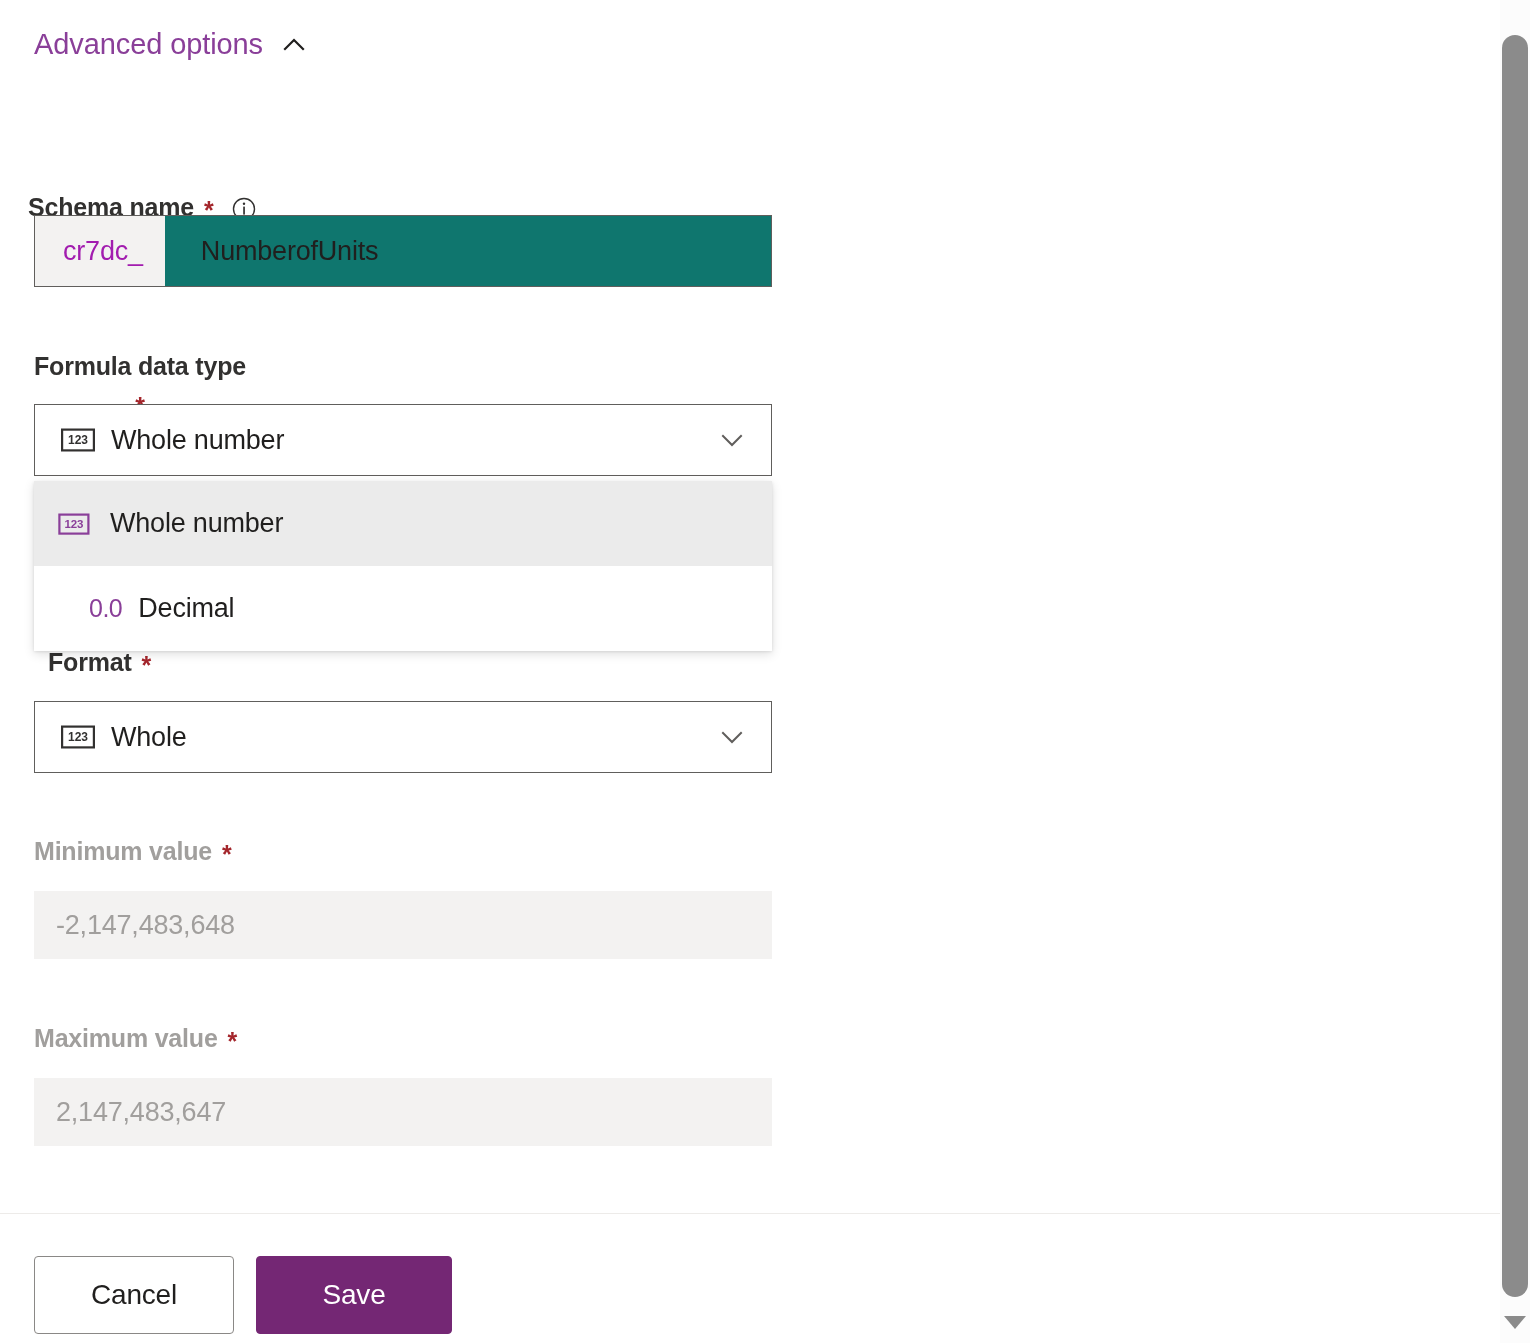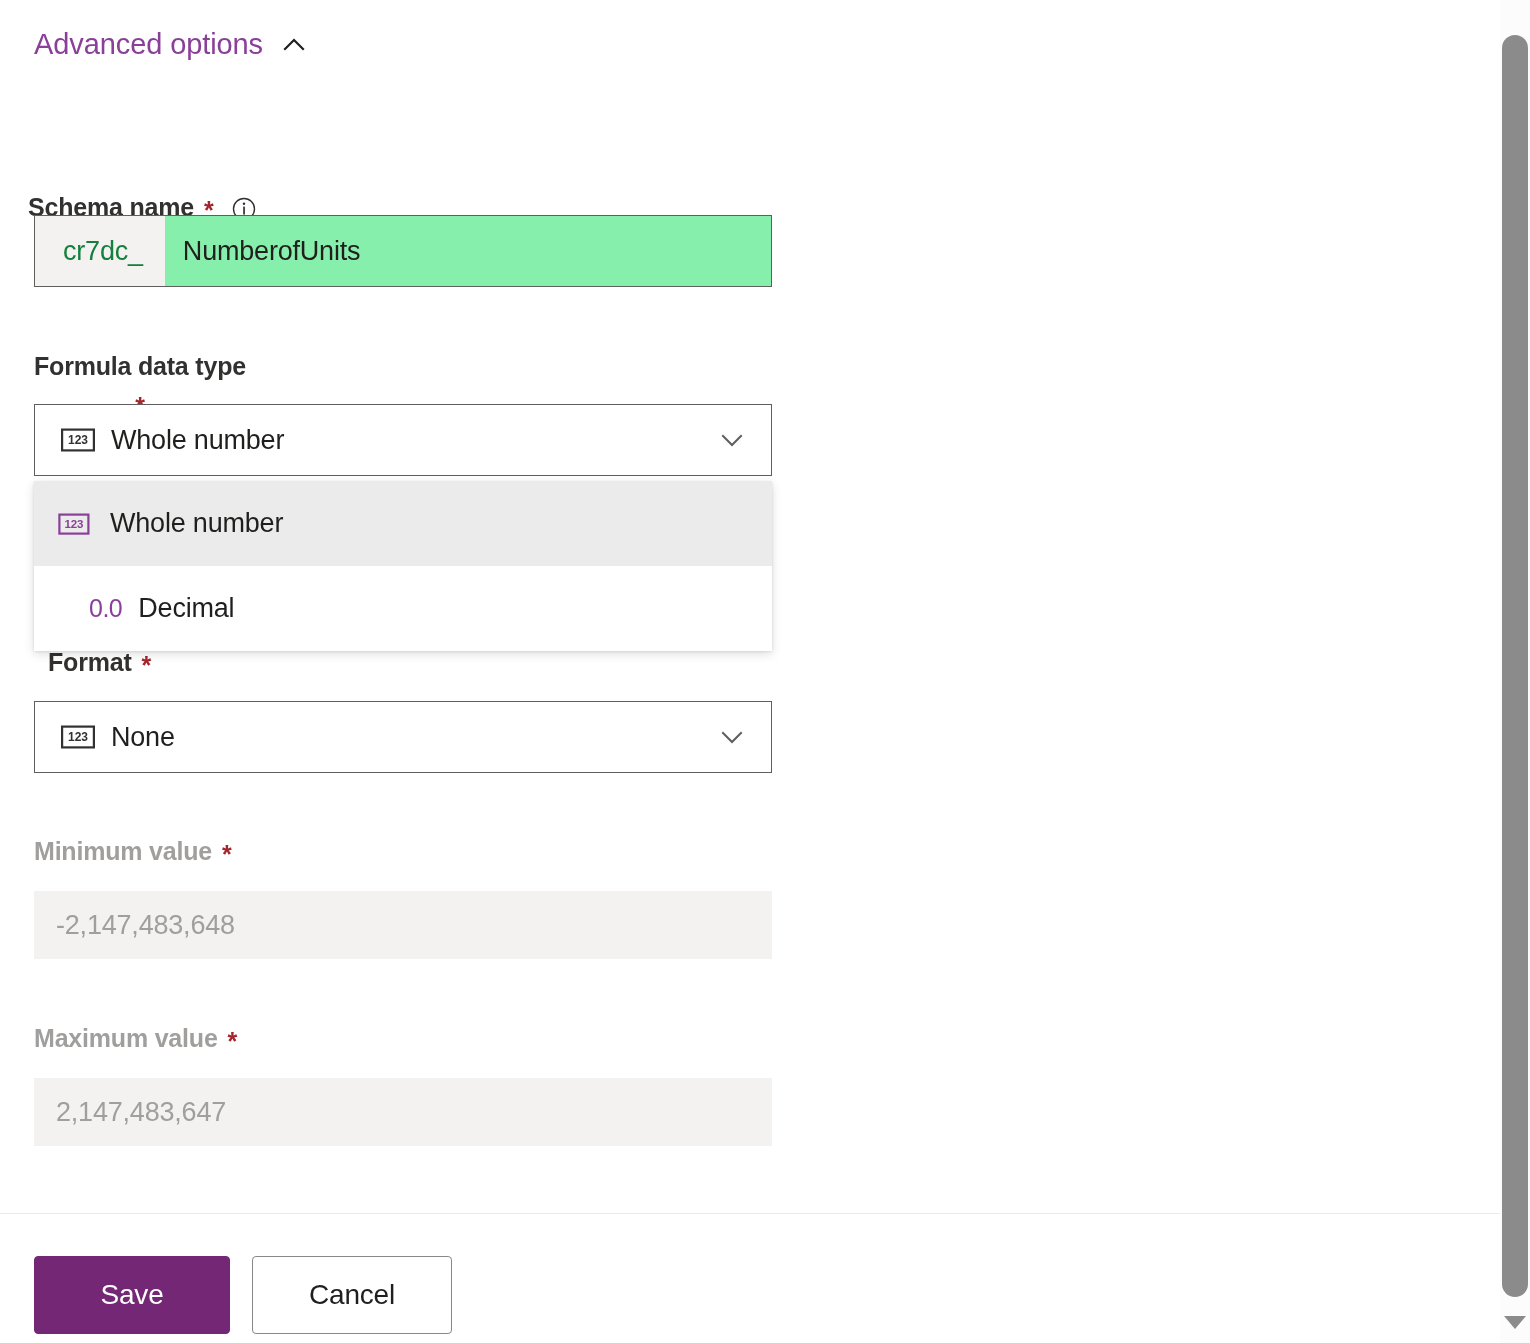--- a/index.html
+++ b/index.html
@@ -92,37 +92,37 @@
     width: 738px;
     height: 72px;
     border: 1px solid #605e5c;
     box-sizing: border-box;
     display: flex;
     align-items: stretch;
     background: #ffffff;
   }
   .schema-prefix {
     background: #f3f2f1;
-    color: #15803d;
+    color: #a21caf;
     font-size: 27px;
     display: flex;
     align-items: center;
     padding: 0 22px 0 28px;
     white-space: nowrap;
     letter-spacing: -0.2px;
   }
   .schema-value {
     flex: 1;
     display: flex;
     align-items: center;
-    padding-left: 18px;
+    padding-left: 36px;
     font-size: 27px;
     color: #201f1e;
     letter-spacing: -0.2px;
-    background: #86efac;
+    background: #0f766e;
   }
 
   
   .combo {
     position: absolute;
     left: 34px;
     width: 738px;
     height: 72px;
     border: 1.5px solid #605e5c;
     box-sizing: border-box;
@@ -350,21 +350,21 @@
     <span class="req-star">*</span>
   </div>
 
   <div class="combo" style="top:701px;">
     <span class="combo-icon">
       <svg width="34" height="28" viewBox="0 0 34 28">
         <rect x="1.1" y="3.6" width="31.8" height="20.8" fill="none" stroke="#323130" stroke-width="2.2"></rect>
         <text x="17" y="18.4" font-family="'Liberation Sans', sans-serif" font-size="12" font-weight="bold" fill="#323130" text-anchor="middle">123</text>
       </svg>
     </span>
-    <span class="combo-text">None</span>
+    <span class="combo-text">Whole</span>
     <span class="combo-chev">
       <svg width="30" height="30" viewBox="0 0 30 30">
         <path d="M6 11 L15 20 L24 11" fill="none" stroke="#605e5c" stroke-width="2" stroke-linecap="square"></path>
       </svg>
     </span>
   </div>
 
   <div class="field-label disabled" style="left:34px; top:837px;">
     <span>Minimum value</span>
     <span class="req-star">*</span>
@@ -376,25 +376,25 @@
   <div class="field-label disabled" style="left:34px; top:1024px;">
     <span>Maximum value</span>
     <span class="req-star">*</span>
   </div>
   <div class="disabled-input" style="top:1078px;">
     <span>2,147,483,647</span>
   </div>
 
   <div class="divider"></div>
   <div class="footer-buttons">
+    <div class="btn btn-secondary">
+      <span>Cancel</span>
+    </div>
     <div class="btn btn-primary">
       <span>Save</span>
-    </div>
-    <div class="btn btn-secondary">
-      <span>Cancel</span>
     </div>
   </div>
 
 </div>
 
 <div class="scroll-track">
   <div class="scroll-thumb"></div>
   <div class="scroll-arrow-down"></div>
 </div>
 

